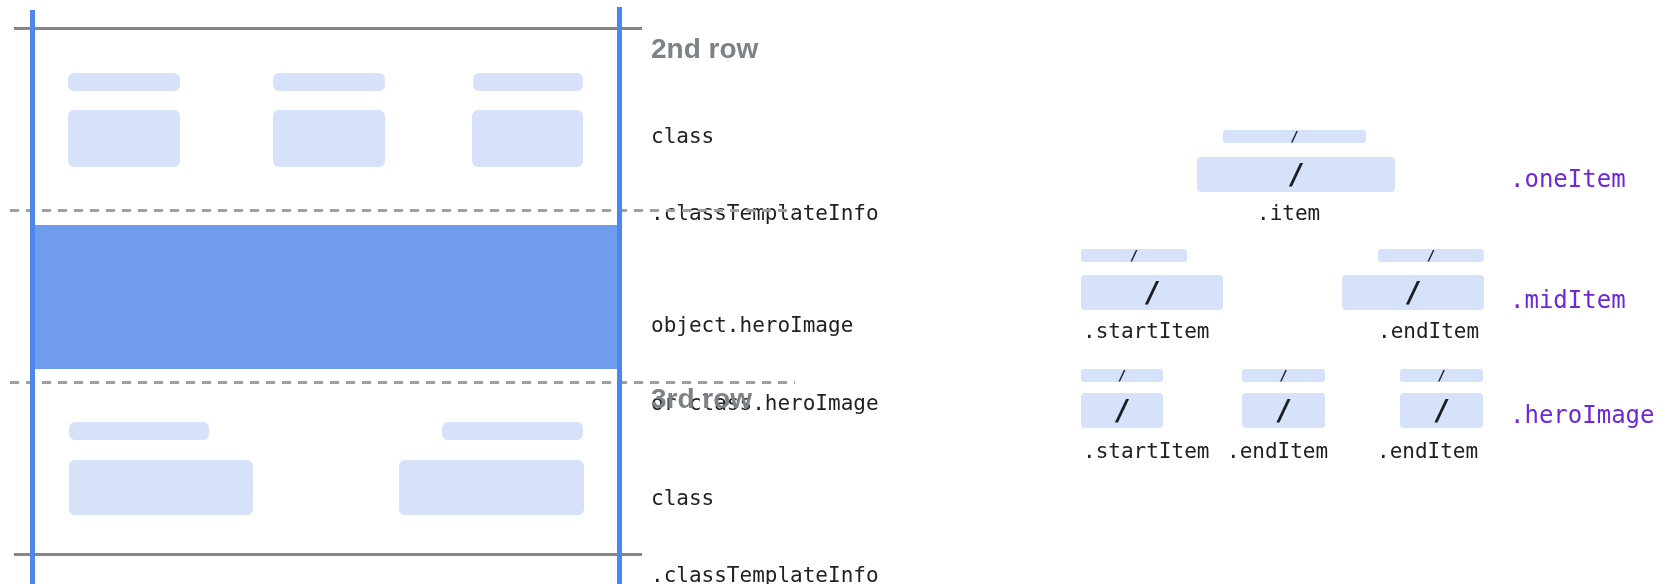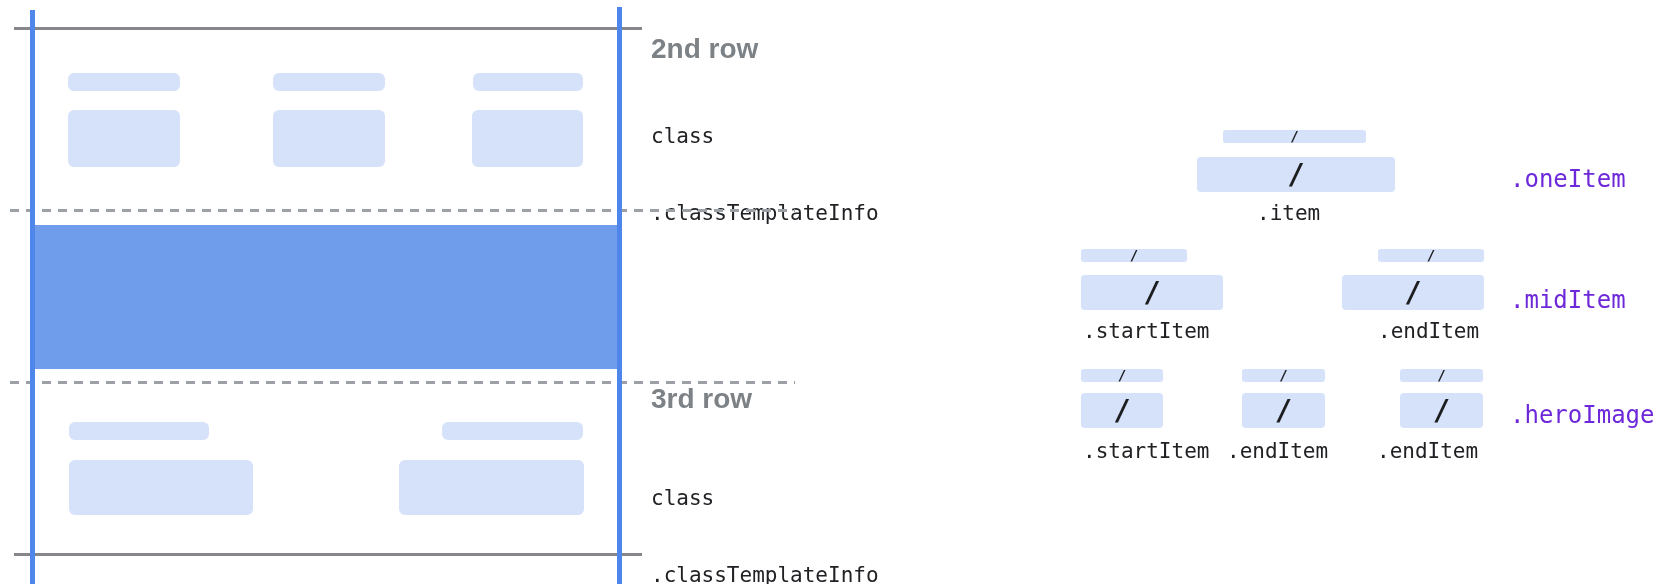--- a/index.html
+++ b/index.html
@@ -62,20 +62,24 @@
   <div class="bar" style="left:69px;top:460px;width:184px;height:55px;"></div>
   <div class="bar" style="left:442px;top:422px;width:141px;height:18px;"></div>
   <div class="bar" style="left:399px;top:460px;width:185px;height:55px;"></div>
 
   <div class="heading" style="left:651px;top:34px;">2nd row</div>
   <div class="mono" style="left:651px;top:74px;">
     <span class="ln">class</span>
     <span class="ln">.classTemplateInfo</span>
   </div>
 
+  <div class="mono hero-ann" style="left:651px;top:262px;">
+    <span class="ln">object.heroImage</span>
+    <span class="ln">or class.heroImage</span>
+  </div>
 
   <div class="heading" style="left:651px;top:384px;">3rd row</div>
   <div class="mono" style="left:651px;top:436px;">
     <span class="ln">class</span>
     <span class="ln">.classTemplateInfo</span>
     
     
   </div>
 
   <div class="sbar" style="left:1223px;top:130px;width:143px;">

